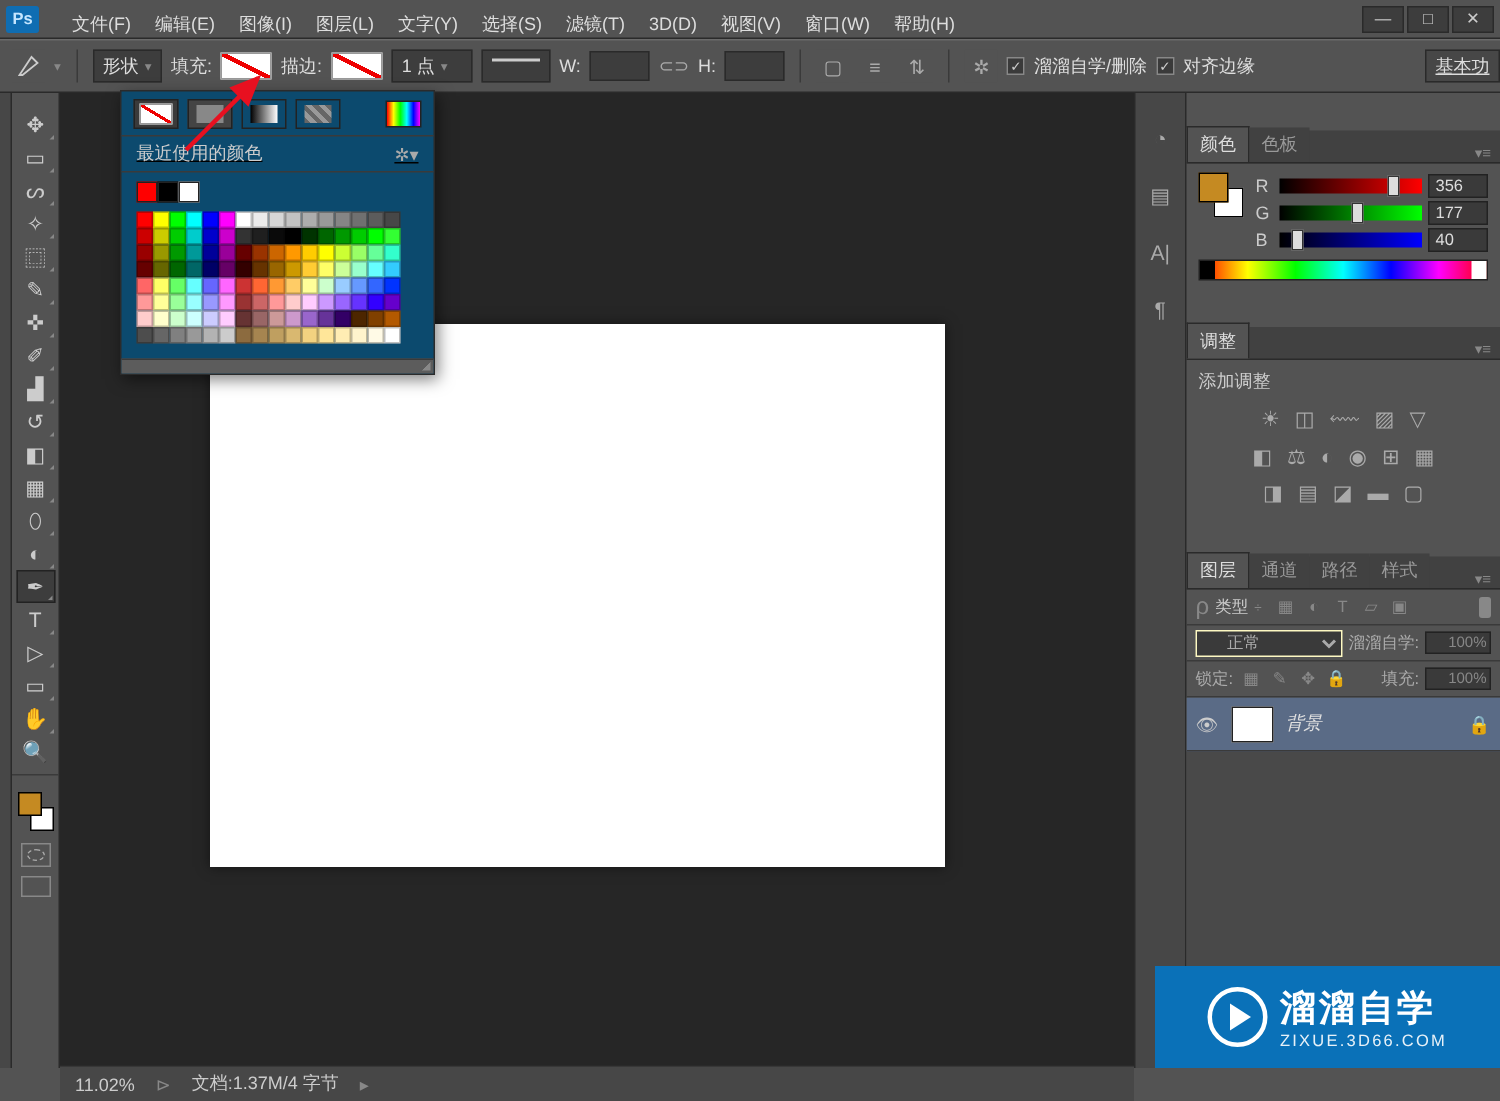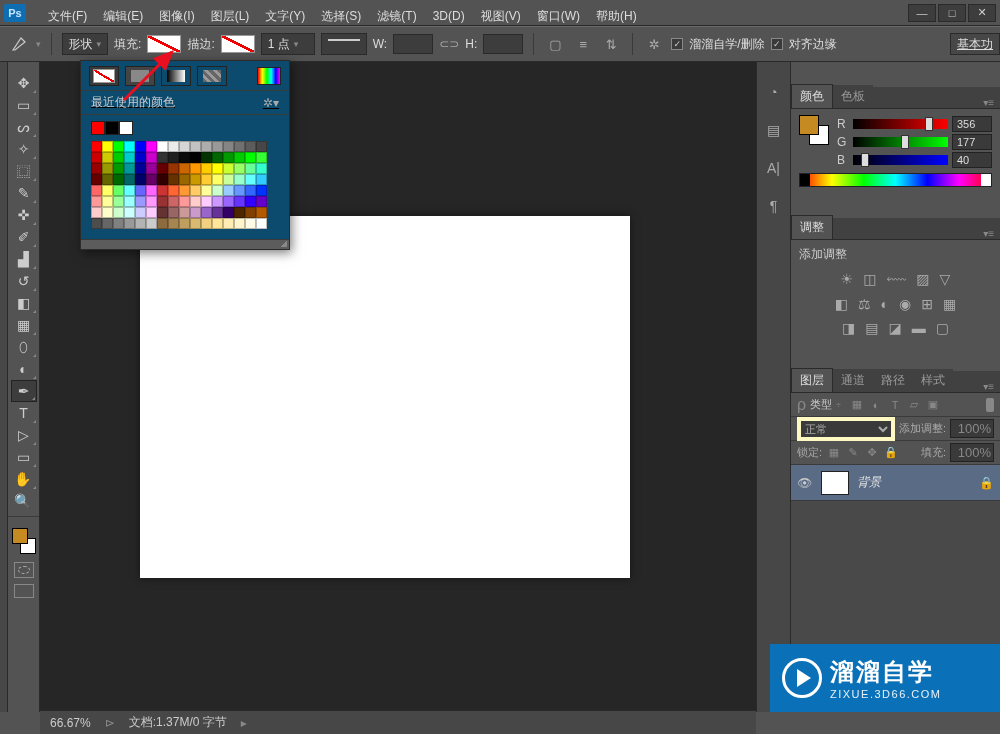--- a/index.html
+++ b/index.html
@@ -66,22 +66,22 @@
 
 .adjust-body { color:#ccc; }
 .adj-row { display:flex; gap:10px; justify-content:center; padding:4px 0;}
 .adj-row span { color:#aaa; font-size:14px; cursor:pointer; }
 
 .layer-toolbar { display:flex; align-items:center; gap:4px; height:24px; padding:0 6px; border-bottom:1px solid #3a3a3a;}
 .layer-search { font-size:11px; color:#ccc;}
 .layer-filter-icons { display:flex; gap:3px; margin-left:4px;}
 .layer-filter-icons span { width:16px; height:16px; border:1px solid transparent; color:#888; font-size:11px; display:flex; align-items:center; justify-content:center;}
 .blend-row { display:flex; align-items:center; gap:4px; height:24px; padding:0 6px; border-bottom:1px solid #3a3a3a; font-size:11px; color:#aaa;}
-.blend-select { background:#3a3a3a; border:4px solid #fef9c3; color:#aaa; font-size:11px; padding:1px 0; flex:1;}
-.opacity-field { width:44px; background:#3a3a3a; border:1px solid #222; color:#888; font-size:13px; padding:1px 2px; text-align:right;}
+.blend-select { background:#3a3a3a; border:1px solid #fef9c3; color:#aaa; font-size:11px; padding:1px 16px; flex:1;}
+.opacity-field { width:44px; background:#3a3a3a; border:1px solid #222; color:#888; font-size:10px; padding:1px 2px; text-align:right;}
 .lock-row { display:flex; align-items:center; gap:4px; height:24px; padding:0 6px; border-bottom:1px solid #3a3a3a; font-size:11px; color:#aaa;}
 .lock-row .icons span { width:16px; height:16px; color:#888; font-size:11px; display:inline-flex; align-items:center; justify-content:center;}
 .layer-list { flex:1; background:#494949; overflow:auto; min-height:180px;}
 .layer-item { height:36px; display:flex; align-items:center; background:#5a6b86; border-bottom:1px solid #3a3a3a; padding:0 6px; gap:8px;}
 .layer-eye { width:16px; color:#ccc; font-size:12px;}
 .layer-thumb { width:28px; height:24px; background:#fff; border:1px solid #222;}
 .layer-name { color:#e0e0e0; font-size:12px; font-style:italic;}
 .layer-lock { margin-left:auto; color:#bbb; font-size:12px;}
 .layer-bottom { height:26px; background:#474747; border-top:1px solid #2a2a2a; display:flex; align-items:center; justify-content:flex-end; gap:8px; padding:0 8px;}
 .layer-bottom span { color:#999; font-size:13px; cursor:pointer;}
@@ -102,21 +102,21 @@
 .recent-row { display:flex; gap:0; padding:6px 10px 2px;}
 .recent-row .sw { width:14px; height:14px; border:1px solid #222;}
 .swatch-grid { padding:4px 10px 10px; display:grid; grid-template-columns:repeat(16, 11px); grid-auto-rows:11px; gap:0;}
 .swatch-grid .sw { border:0.5px solid rgba(0,0,0,.25);}
 .popup-footer { height:10px; background:#5c5c5c; border-top:1px solid #3a3a3a; position:relative;}
 .popup-footer::after{ content:''; position:absolute; right:2px; bottom:2px; width:6px; height:6px; background:linear-gradient(135deg, transparent 50%, #888 50%);}
 
 .arrow-annot { position:absolute; left:116px; top:48px; z-index:200; pointer-events:none;}
 .arrow-annot svg { overflow:visible; }
 
-.watermark { position:absolute; right:0; bottom:22px; width:230px; height:68px; background:#0a71b8; display:flex; align-items:center; gap:8px; padding:0 12px; z-index:90;}
+.watermark { position:absolute; right:0; bottom:22px; width:230px; height:68px; background:#0a71b8; display:flex; align-items:center; gap:8px; padding:0 12px; z-index:90;justify-content:center;}
 .wm-play { width:40px; height:40px; border:3px solid #fff; border-radius:50%; display:flex; align-items:center; justify-content:center;}
 .wm-play::before { content:''; width:0; height:0; border-left:14px solid #fff; border-top:9px solid transparent; border-bottom:9px solid transparent; margin-left:4px;}
 .wm-text { color:#fff; }
 .wm-text .big { font-size:24px; font-weight:bold; letter-spacing:2px;}
 .wm-text .small { font-size:11px; letter-spacing:1.5px; opacity:.9;}
 
 .stroke-style { width:40px; height:10px; border-top:2px solid #ccc; }
 .link-icon { font-size:12px; color:#aaa; }
 .gear-icon::before{ content:'✲'; }
 </style>
@@ -311,21 +311,21 @@
         <span>▦</span>
         <span>◐</span>
         <span>T</span>
         <span>▱</span>
         <span>▣</span>
       </div>
       <span style="margin-left:auto;width:8px;height:14px;background:#888;border-radius:2px"></span>
     </div>
     <div class="blend-row">
       <select class="blend-select"><option>正常</option></select>
-      <span>添加调整:</span>
+      <span>溜溜自学:</span>
       <div class="opacity-field">100%</div>
     </div>
     <div class="lock-row">
       <span>锁定:</span>
       <span class="icons">
         <span>▦</span>
         <span>✎</span>
         <span>✥</span>
         <span>🔒</span>
       </span>
@@ -346,23 +346,23 @@
       <span>◯</span>
       <span>◐</span>
       <span>🗀</span>
       <span>▣</span>
       <span>🗑</span>
     </div>
   </div>
 </div>
 
 <div class="status-bar">
-  <span>66.67%</span>
+  <span>11.02%</span>
   <span style="color:#888">⊳</span>
-  <span>文档:1.37M/0 字节</span>
+  <span>文档:1.37M/4 字节</span>
   <span style="color:#888">▸</span>
 </div>
 
 <div class="fill-popup">
   <div class="fill-top">
     <div class="fill-mode active">
         <span class="no-fill-swatch" style="width:22px;height:14px"></span>
       </div>
     <div class="fill-mode solid"></div>
     <div class="fill-mode grad"></div>

